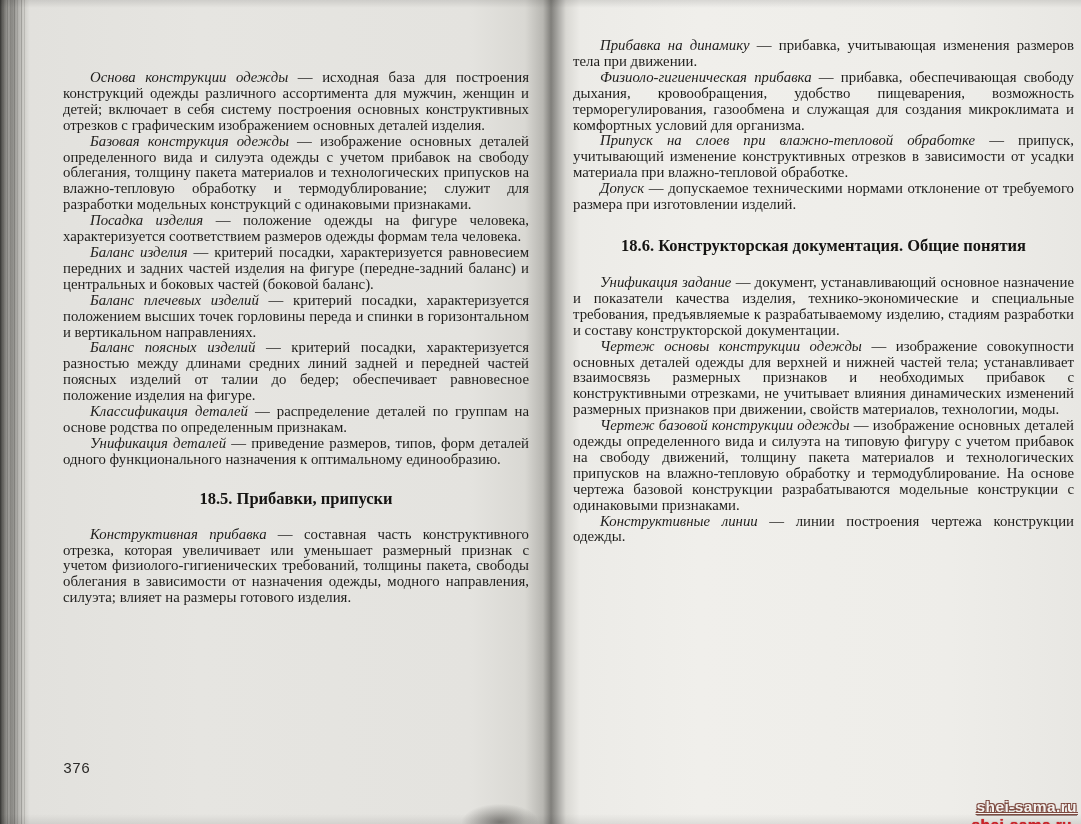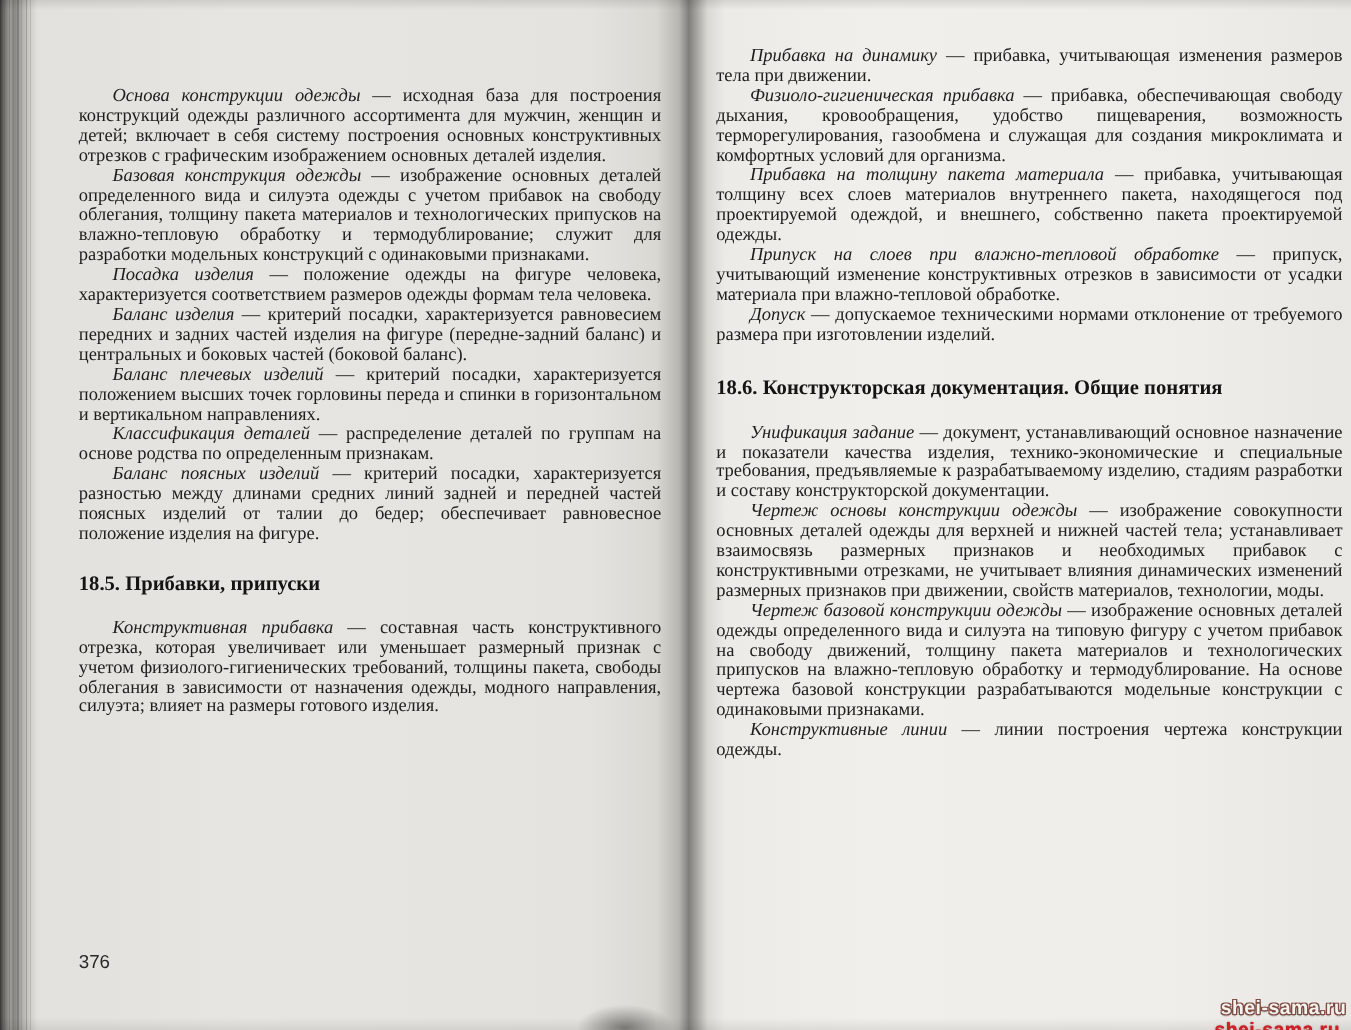--- a/index.html
+++ b/index.html
@@ -24,60 +24,60 @@
   }
   .page-content{
     position:absolute;color:#1e1d1b;font-size:14.8px;line-height:15.9px;
     text-align:justify;hyphens:auto;-webkit-hyphens:auto;
   }
   #left-content{left:63px;top:38px;width:466px;margin-top:32px;}
   #right-content{left:573px;top:38px;width:501px;}
   .para{margin:0;text-indent:27px;}
   .term{font-style:italic;}
   .heading{
-    font-size:16.5px;line-height:20px;font-weight:bold;text-align:left;text-indent:0;
+    font-size:16.5px;line-height:20px;font-weight:bold;text-align:center;text-indent:0;
     margin:21px 0 18px 0;color:#151412;font-family:Liberation Serif, serif;
   }
   #right-content .heading{margin:23px 0 19px 0;}
   .page-number{
     position:absolute;left:63px;top:761px;font-size:15px;color:#2a2927;
-    font-family:Liberation Sans, sans-serif;
+    font-family:Liberation Mono, monospace;
   }
   .wm{
     position:absolute;font-family:"Liberation Sans", sans-serif;font-weight:bold;
-    font-size:15.5px;letter-spacing:.4px;white-space:nowrap;
+    font-size:15.5px;letter-spacing:.4px;white-space:nowrap;text-decoration:underline;
   }
   .wm-outline{
     right:4px;top:798px;color:#f5f3f0;
     text-shadow:-1px -1px 0 #7d4a40,1px -1px 0 #7d4a40,-1px 1px 0 #7d4a40,1px 1px 0 #7d4a40,0 2px 1px rgba(60,20,15,.45);
   }
   .wm-red{ right:9px;top:816px;color:#ce2127;text-shadow:0 0 1px #9e1318; }
 </style>
 </head>
 <body>
 
 <div class="left-streaks"></div>
 
 <div class="page-content" id="left-content">
     <p class="para"><i class="term">Основа конструкции одежды </i>— исходная база для построения конструкций одежды различного ассортимента для мужчин, женщин и детей; включает в себя систему построения основных конструктивных отрезков с графическим изображением основных деталей изделия.</p>
     <p class="para"><i class="term">Базовая конструкция одежды </i>— изображение основных деталей определенного вида и силуэта одежды с учетом прибавок на свободу облегания, толщину пакета материалов и технологических припусков на влажно-тепловую обработку и термодублирование; служит для разработки модельных конструкций с одинаковыми признаками.</p>
     <p class="para"><i class="term">Посадка изделия </i>— положение одежды на фигуре человека, характеризуется соответствием размеров одежды формам тела человека.</p>
     <p class="para"><i class="term">Баланс изделия </i>— критерий посадки, характеризуется равновесием передних и задних частей изделия на фигуре (передне-задний баланс) и центральных и боковых частей (боковой баланс).</p>
     <p class="para"><i class="term">Баланс плечевых изделий </i>— критерий посадки, характеризуется положением высших точек горловины переда и спинки в горизонтальном и вертикальном направлениях.</p>
+    <p class="para"><i class="term">Баланс поясных изделий </i>— критерий посадки, характеризуется разностью между длинами средних линий задней и передней частей поясных изделий от талии до бедер; обеспечивает равновесное положение изделия на фигуре.</p>
     <p class="para"><i class="term">Классификация деталей </i>— распределение деталей по группам на основе родства по определенным признакам.</p>
-    <p class="para"><i class="term">Баланс поясных изделий </i>— критерий посадки, характеризуется разностью между длинами средних линий задней и передней частей поясных изделий от талии до бедер; обеспечивает равновесное положение изделия на фигуре.</p>
+    <p class="para"><i class="term">Унификация деталей </i>— приведение размеров, типов, форм деталей одного функционального назначения к оптимальному единообразию.</p>
     <h2 class="heading">18.5. Прибавки, припуски</h2>
     <p class="para"><i class="term">Конструктивная прибавка </i>— составная часть конструктивного отрезка, которая увеличивает или уменьшает размерный признак с учетом физиолого-гигиенических требований, толщины пакета, свободы облегания в зависимости от назначения одежды, модного направления, силуэта; влияет на размеры готового изделия.</p>
   </div>
 <div class="page-number">376</div>
 
 <div class="page-content" id="right-content">
     <p class="para"><i class="term">Прибавка на динамику </i>— прибавка, учитывающая изменения размеров тела при движении.</p>
     <p class="para"><i class="term">Физиоло-гигиеническая прибавка </i>— прибавка, обеспечивающая свободу дыхания, кровообращения, удобство пищеварения, возможность терморегулирования, газообмена и служащая для создания микроклимата и комфортных условий для организма.</p>
-    <p class="para"><i class="term">Прибавка на толщину пакета материала </i>— прибавка, учитывающая толщину всех слоев материалов внутреннего пакета, находящегося под проектируемой одеждой, и внешнего, собственно пакета проектируемой одежды.</p>
     <p class="para"><i class="term">Припуск на слоев при влажно-тепловой обработке </i>— припуск, учитывающий изменение конструктивных отрезков в зависимости от усадки материала при влажно-тепловой обработке.</p>
     <p class="para"><i class="term">Допуск </i>— допускаемое техническими нормами отклонение от требуемого размера при изготовлении изделий.</p>
     <h2 class="heading">18.6. Конструкторская документация. Общие понятия</h2>
     <p class="para"><i class="term">Унификация задание </i>— документ, устанавливающий основное назначение и показатели качества изделия, технико-экономические и специальные требования, предъявляемые к разрабатываемому изделию, стадиям разработки и составу конструкторской документации.</p>
     <p class="para"><i class="term">Чертеж основы конструкции одежды </i>— изображение совокупности основных деталей одежды для верхней и нижней частей тела; устанавливает взаимосвязь размерных признаков и необходимых прибавок с конструктивными отрезками, не учитывает влияния динамических изменений размерных признаков при движении, свойств материалов, технологии, моды.</p>
     <p class="para"><i class="term">Чертеж базовой конструкции одежды </i>— изображение основных деталей одежды определенного вида и силуэта на типовую фигуру с учетом прибавок на свободу движений, толщину пакета материалов и технологических припусков на влажно-тепловую обработку и термодублирование. На основе чертежа базовой конструкции разрабатываются модельные конструкции с одинаковыми признаками.</p>
     <p class="para"><i class="term">Конструктивные линии </i>— линии построения чертежа конструкции одежды.</p>
   </div>
 
 <div class="wm wm-outline">shei-sama.ru</div>

